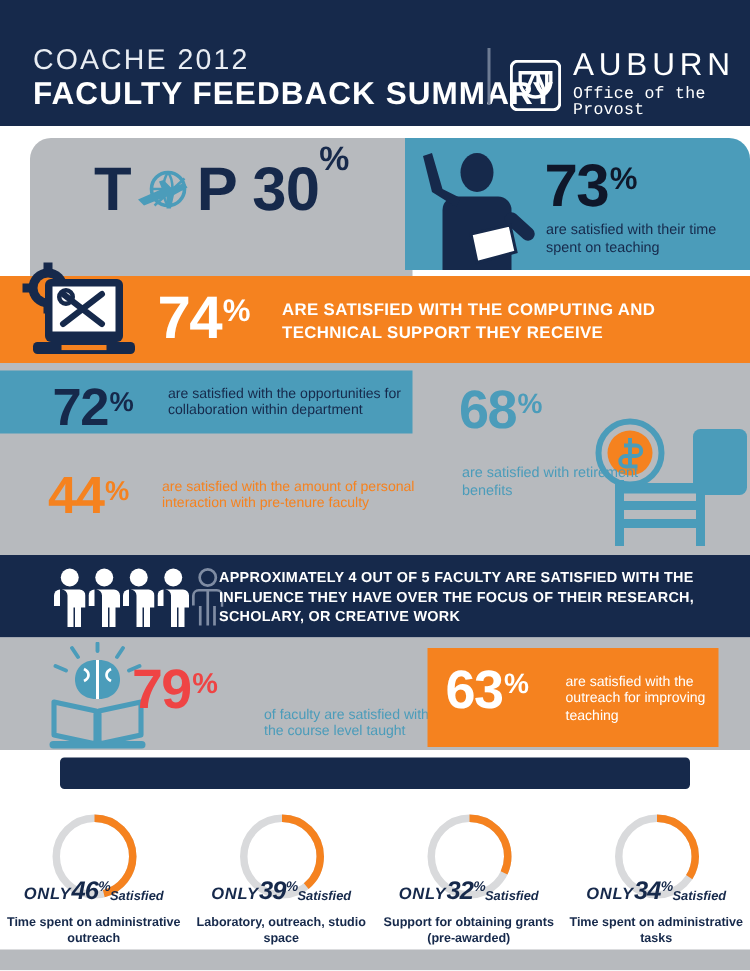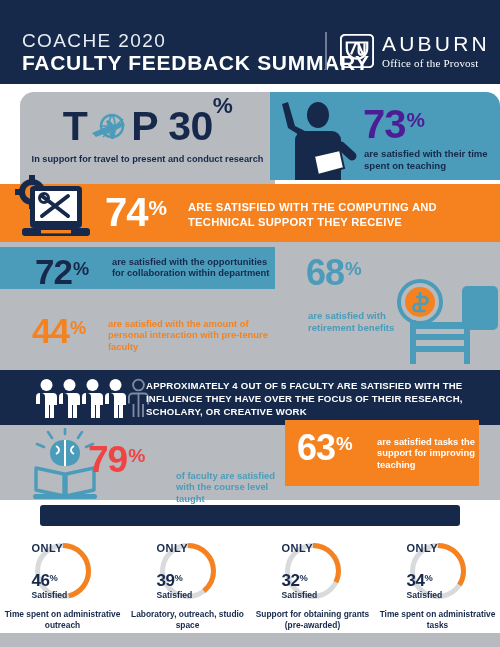--- a/index.html
+++ b/index.html
@@ -10,45 +10,45 @@
   .header{position:absolute;left:0;top:0;width:500px;height:84px;background:#16294b;}
   .hdr-line1{position:absolute;left:22px;top:30px;font-size:19px;letter-spacing:1.4px;
     color:#e9edf3;font-weight:400;white-space:nowrap;}
   .hdr-line2{position:absolute;left:22px;top:51px;font-size:21px;letter-spacing:.7px;
     color:#ffffff;font-weight:600;white-space:nowrap;}
   .hdr-divider{position:absolute;left:325px;top:32px;width:2px;height:38px;background:#6d7b93;}
   .logo-wrap{position:absolute;left:340px;top:33px;display:flex;align-items:center;gap:8px;}
   .shield{width:34px;height:34px;flex:0 0 auto;}
   .logo-text{display:flex;flex-direction:column;line-height:1;}
   .logo-main{font-size:21px;letter-spacing:3.2px;color:#ffffff;font-weight:400;}
-  .logo-sub{font-family:Liberation Serif, serif;font-size:11px;color:#ffffff;margin-top:4px;letter-spacing:.2px;}
+  .logo-sub{font-family:Liberation Mono, monospace;font-size:11px;color:#ffffff;margin-top:4px;letter-spacing:.2px;}
 
   
   .panel{position:absolute;box-sizing:border-box;}
   .gray{background:#b7babe;}
   .teal{background:#4b9cba;}
   .orange{background:#f5821f;}
   .navy{background:#16294b;}
 
   .pct{font-weight:700;letter-spacing:-1px;line-height:1;}
   .pct sup{font-size:.52em;font-weight:700;letter-spacing:0;vertical-align:baseline;
     position:relative;top:-.52em;left:1px;}
-  .cap{line-height:1.22;font-weight:700;}
+  .cap{line-height:1.22;font-weight:400;}
 
   
   .top-panel{left:20px;top:92px;width:255px;height:92px;border-radius:14px 0 0 0;}
   .top-row{position:absolute;left:0;top:14px;width:255px;text-align:center;
     font-size:41px;font-weight:700;color:#16294b;letter-spacing:-.5px;line-height:1;}
   .globe-slot{display:inline-block;width:44px;height:40px;vertical-align:-9px;position:relative;}
   .top-sub{position:absolute;left:0;top:62px;width:255px;text-align:center;
     font-size:9.2px;color:#16294b;font-weight:600;}
 
   
   .p73{left:270px;top:92px;width:230px;height:88px;border-radius:0 14px 0 0;}
-  .p73 .pct{position:absolute;left:93px;top:12px;font-size:40px;color:#4c1d95;}
+  .p73 .pct{position:absolute;left:93px;top:12px;font-size:40px;color:#0f172a;}
   .p73 .cap{position:absolute;left:94px;top:56px;font-size:9.6px;color:#16294b;width:132px;}
 
   
   .band74{left:0;top:184px;width:500px;height:58px;}
   .band74 .pct{position:absolute;left:105px;top:8px;font-size:40px;color:#ffffff;text-align:right;}
   .band74 .cap{position:absolute;left:188px;top:16px;font-size:11.2px;color:#ffffff;
     font-weight:700;letter-spacing:.25px;width:300px;line-height:1.3;}
 
   
   .midgray{left:0;top:242px;width:500px;height:128px;}
@@ -73,52 +73,52 @@
   .figs{position:absolute;left:36px;top:8px;display:flex;align-items:flex-end;gap:2px;}
 
   
   .lowgray{left:0;top:425px;width:500px;height:75px;}
 
   
   .p79 .pct{position:absolute;left:88px;top:441px;font-size:37px;color:#ef4444;}
   .p79 .cap{position:absolute;left:176px;top:470px;font-size:9.4px;color:#4b9cba;width:120px;}
 
   
-  .p63{left:285px;top:420px;width:194px;height:66px;}
+  .p63{left:285px;top:432px;width:194px;height:66px;}
   .p63 .pct{position:absolute;left:12px;top:10px;font-size:36px;color:#ffffff;}
   .p63 .cap{position:absolute;left:92px;top:16px;font-size:9.4px;color:#ffffff;width:110px;}
 
   
   .divider{left:40px;top:505px;width:420px;height:21px;border-radius:3px;}
 
   
   .botgray{left:0;top:500px;width:500px;height:135px;z-index:-1;}
 
   
   .circles{position:absolute;left:0;top:540px;width:500px;height:105px;display:flex;}
   .circ-cell{flex:1;display:flex;flex-direction:column;align-items:center;}
   .ring{position:relative;width:62px;height:62px;}
   .ring svg{display:block;}
   .ring-txt{position:absolute;left:0;top:0;width:62px;height:62px;
-    display:flex;flex-direction:column;align-items:flex-start;justify-content:center;line-height:1;}
+    display:flex;flex-direction:row;align-items:flex-end;justify-content:center;line-height:1;font-style:italic;}
   .only{font-size:11px;font-weight:700;color:#16294b;letter-spacing:.5px;}
   .rnum{font-size:17px;font-weight:700;color:#16294b;margin-top:18px;letter-spacing:-.5px;}
   .rnum sup{font-size:.55em;vertical-align:baseline;position:relative;top:-.55em;}
   .sat{font-size:8.6px;font-weight:700;color:#16294b;margin-top:2px;}
   .clabel{margin-top:7px;text-align:center;font-size:8.4px;font-weight:700;
     color:#16294b;line-height:1.35;width:116px;}
   .botstrip{position:absolute;left:0;top:633px;width:500px;height:14px;background:#b7babe;}
 </style>
 </head>
 <body>
 
 <div id="page">
 
   <div class="header">
-    <div class="hdr-line1">COACHE 2020</div>
+    <div class="hdr-line1">COACHE 2012</div>
     <div class="hdr-line2">FACULTY FEEDBACK SUMMARY</div>
     <div class="hdr-divider"></div>
     <div class="logo-wrap">
       <svg class="shield" viewBox="0 0 40 40">
         <rect x="1" y="1" width="38" height="38" rx="5" fill="none" stroke="#ffffff" stroke-width="2.4"></rect>
         <path d="M8 10h24v7a12 12 0 0 1-12 12A12 12 0 0 1 8 17z" fill="none" stroke="#ffffff" stroke-width="2.6"></path>
         <path d="M13 24 L18.5 11 L21.5 11 L27 24" fill="none" stroke="#ffffff" stroke-width="2.6"></path>
         <path d="M22 11 v10 a3.4 3.4 0 0 0 6.8 0 V11" fill="none" stroke="#ffffff" stroke-width="2.6"></path>
       </svg>
       <div class="logo-text">
@@ -130,21 +130,20 @@
 
   <div class="panel gray top-panel">
     <div class="top-row">
       <span>T</span><span class="globe-slot"><svg viewBox="0 0 44 40" width="44" height="40">
           <circle cx="25" cy="17" r="11" fill="none" stroke="#4b9cba" stroke-width="2.4"></circle>
           <path d="M15 17h20M25 6c4 5 4 17 0 22M25 6c-4 5-4 17 0 22" fill="none" stroke="#4b9cba" stroke-width="1.7"></path>
           <path d="M16 28 L36 10" fill="none" stroke="#4b9cba" stroke-width="1.6"></path>
           <path d="M5 24 L21 17 L19 12 L22 11 L27 16 L36 13 L38 16 L29 21 L27 30 L24 30 L24 22 L9 28 Z" fill="#4b9cba"></path>
         </svg></span><span><span>P 30</span><sup style="font-size:.55em;position:relative;top:-.55em;">%</sup></span>
     </div>
-    <div class="top-sub">In support for travel to present and conduct research</div>
   </div>
 
   <div class="panel teal p73">
     <svg style="position:absolute;left:8px;top:6px;" width="82" height="82" viewBox="0 0 82 82">
       <ellipse cx="40" cy="17" rx="11" ry="13" fill="#16294b"></ellipse>
       <path d="M26 33 h28 a9 9 0 0 1 9 9 v40 h-46 v-40 a9 9 0 0 1 9 -9 z" fill="#16294b"></path>
       <path d="M26 40 L10 30 L4 6 L10 4 L17 28 L29 34 Z" fill="#16294b"></path>
       <path d="M63 48 L74 58" stroke="#16294b" stroke-width="9" stroke-linecap="round" fill="none"></path>
       <path d="M36 58 L62 52 L66 70 L40 77 Z" fill="#ffffff" stroke="#16294b" stroke-width="2"></path>
     </svg>
@@ -244,21 +243,21 @@
       <path d="M28 18c4 2 4 6 0 8M46 18c-4 2-4 6 0 8" stroke="#ffffff" stroke-width="1.8" fill="none"></path>
       <path d="M8 40 L36 46 v22 L8 62 Z M66 40 L38 46 v22 l28-6 Z" fill="none" stroke="#4b9cba" stroke-width="3.4" stroke-linejoin="round"></path>
       <rect x="5" y="66" width="64" height="5" rx="2.5" fill="#4b9cba"></rect>
     </svg>
     <div class="pct"><span>79</span><sup>%</sup></div>
     <div class="cap">of faculty are satisfied with the course level taught</div>
   </div>
 
   <div class="panel orange p63">
     <div class="pct"><span>63</span><sup>%</sup></div>
-    <div class="cap">are satisfied tasks the support for improving teaching</div>
+    <div class="cap">are satisfied with the outreach for improving teaching</div>
   </div>
 
   <div class="panel gray botgray"></div>
   <div class="panel navy divider"></div>
 
   <div class="circles">
 
     <div class="circ-cell">
       <div class="ring">
         <svg width="62" height="62" viewBox="0 0 62 62">

